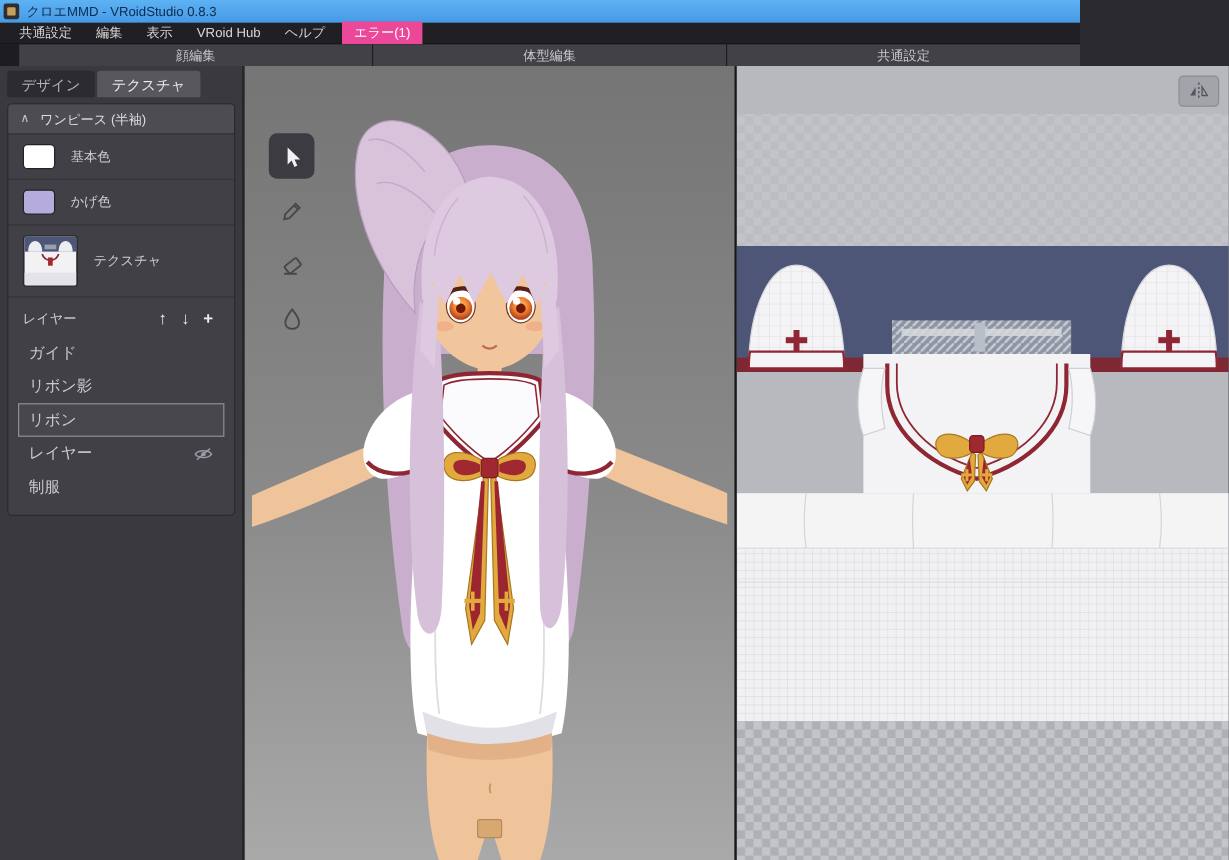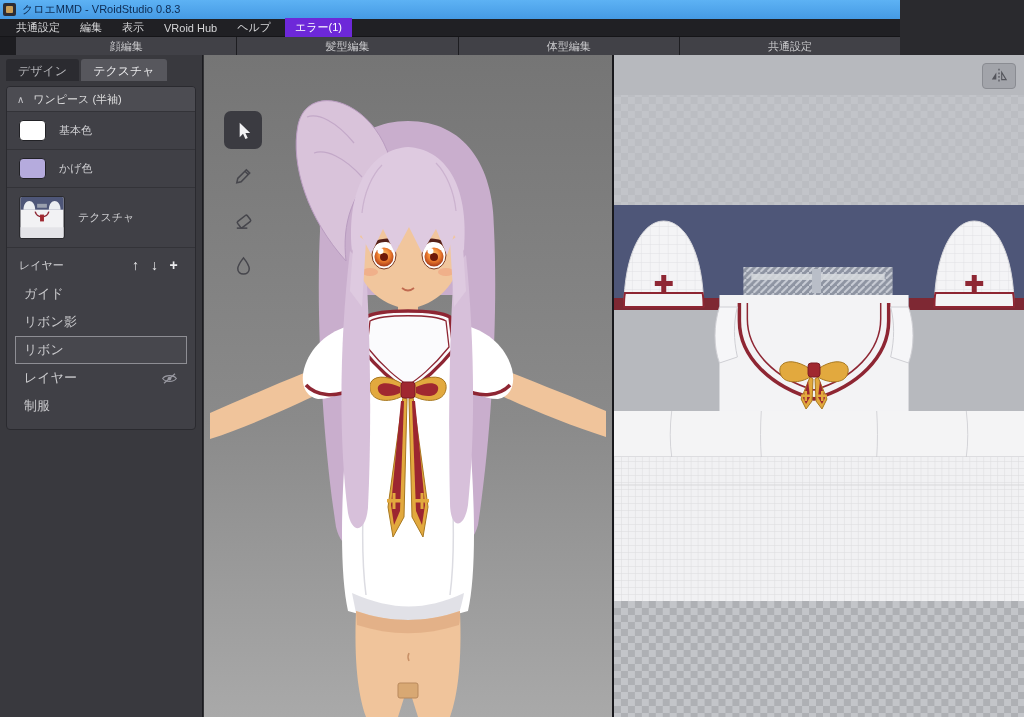--- a/index.html
+++ b/index.html
@@ -13,21 +13,21 @@
     gap:6px; padding-left:3px; }
   .app-icon { width:13px; height:13px; background:#2d2d35; border-radius:2px;
     position:relative; flex:0 0 auto; }
   .app-icon::after { content:""; position:absolute; inset:3px; background:#c9a05a; border-radius:1px; }
   .title-text { font-size:11px; color:#0d2b52; }
 
   
   .menubar { position:absolute; top:19px; left:0; right:0; height:18px; background:#202024;
     display:flex; align-items:center; padding-left:6px; border-bottom:1px solid #151518; }
   .menu-item { font-size:11px; color:#d6d6d8; padding:2px 10px; white-space:nowrap; }
-  .menu-item.error { background:#6d28d9; color:#ffffff; margin-left:4px; }
+  .menu-item.error { background:#ec4899; color:#ffffff; margin-left:4px; }
 
   
   .main-tabs { position:absolute; top:37px; left:0; right:0; height:18px; display:flex;
     gap:1px; background:#1d1d21;padding-left:16px; }
   .main-tab { flex:1; background:#414147; color:#c9c9cc; font-size:11px;
     display:flex; align-items:center; justify-content:center; }
   .main-tab.active { background:#2c2c31; color:#d6d6d9; }
 
   
   .sidebar { position:absolute; top:55px; left:0; width:203px; bottom:0;
@@ -87,21 +87,20 @@
     <span class="menu-item">共通設定</span>
     <span class="menu-item">編集</span>
     <span class="menu-item">表示</span>
     <span class="menu-item">VRoid Hub</span>
     <span class="menu-item">ヘルプ</span>
     <span class="menu-item error">エラー(1)</span>
   </div>
 
   <div class="main-tabs">
     <div class="main-tab">顔編集</div>
-    <div class="main-tab">髪型編集</div>
     <div class="main-tab">体型編集</div>
     <div class="main-tab">共通設定</div>
   </div>
 
   <div class="sidebar">
     <div class="side-tabs">
       <div class="side-tab">デザイン</div>
       <div class="side-tab active">テクスチャ</div>
     </div>
 

